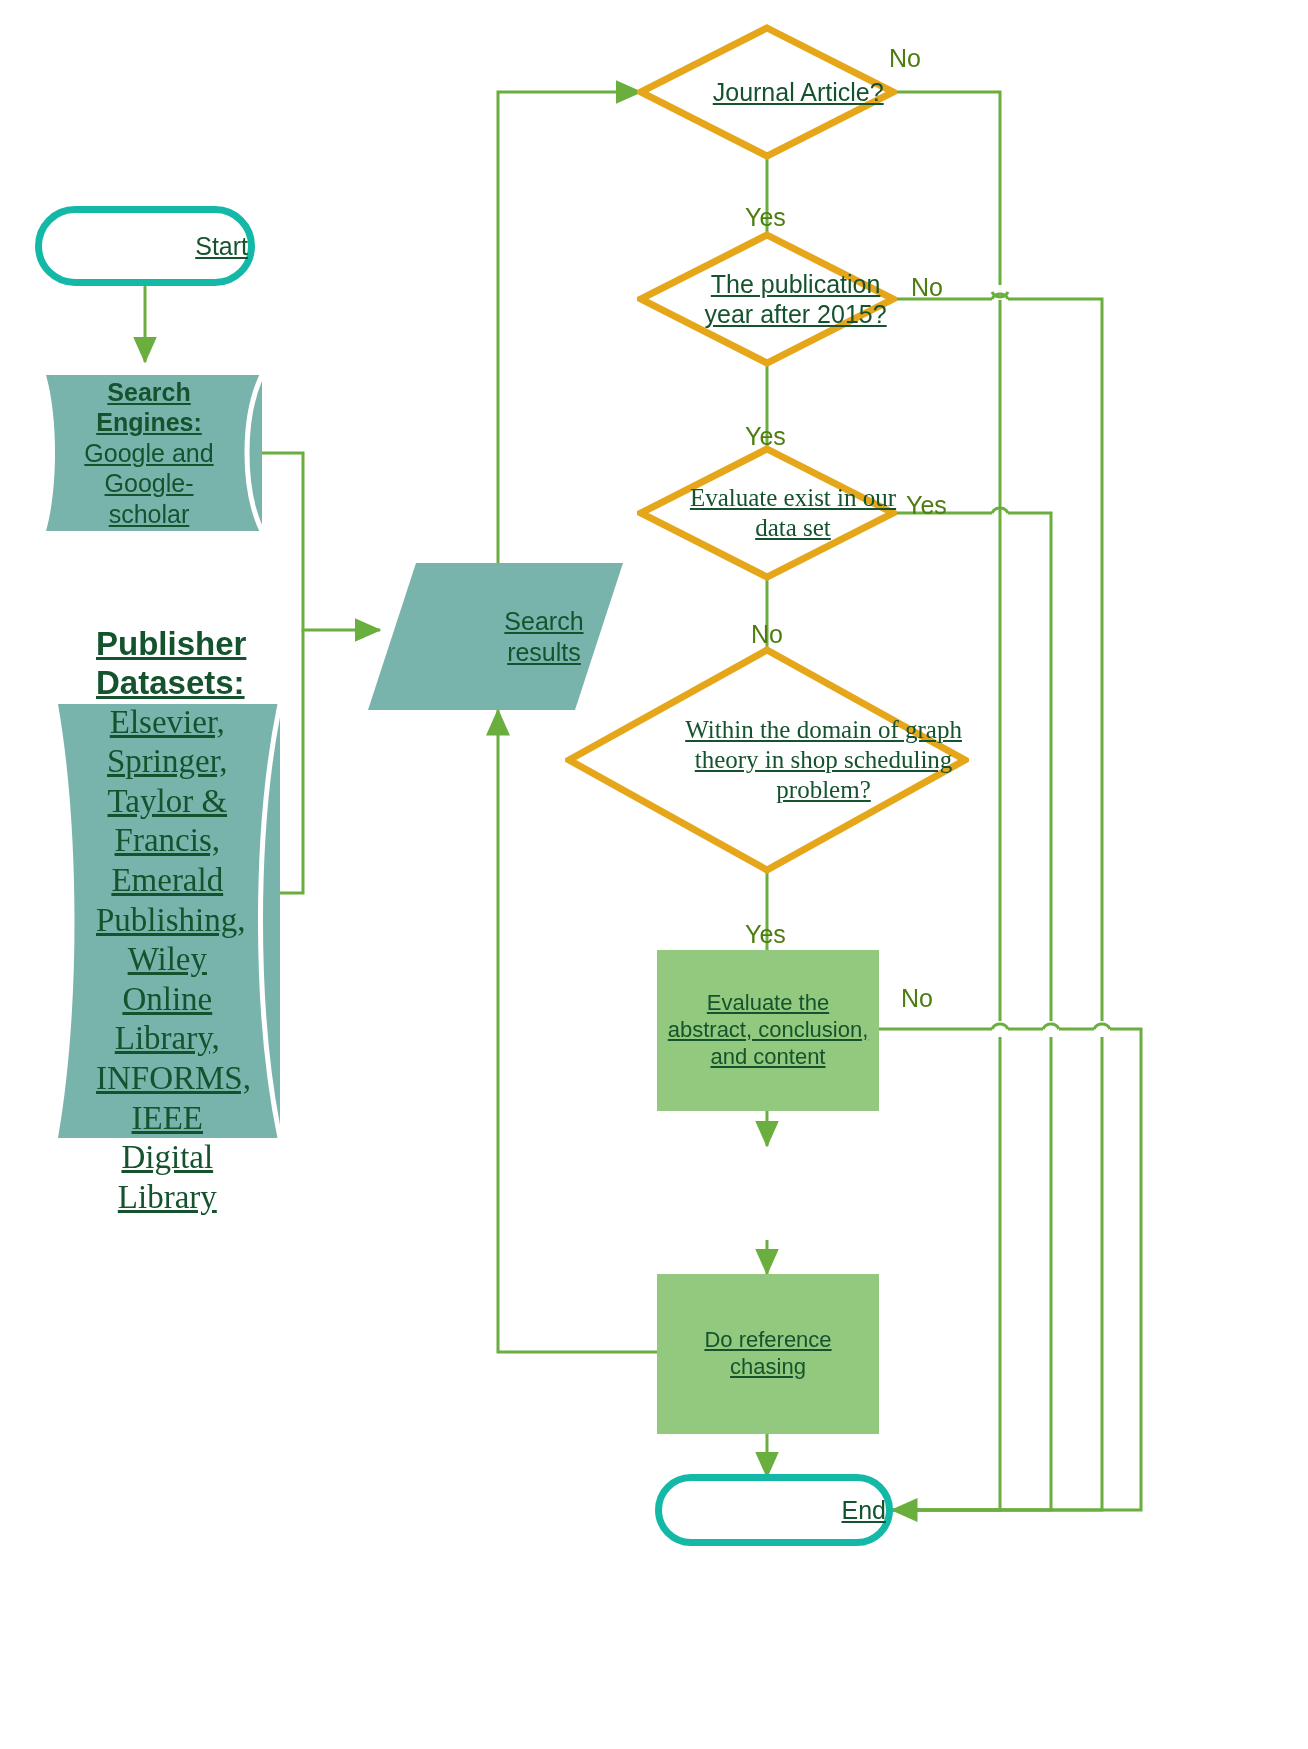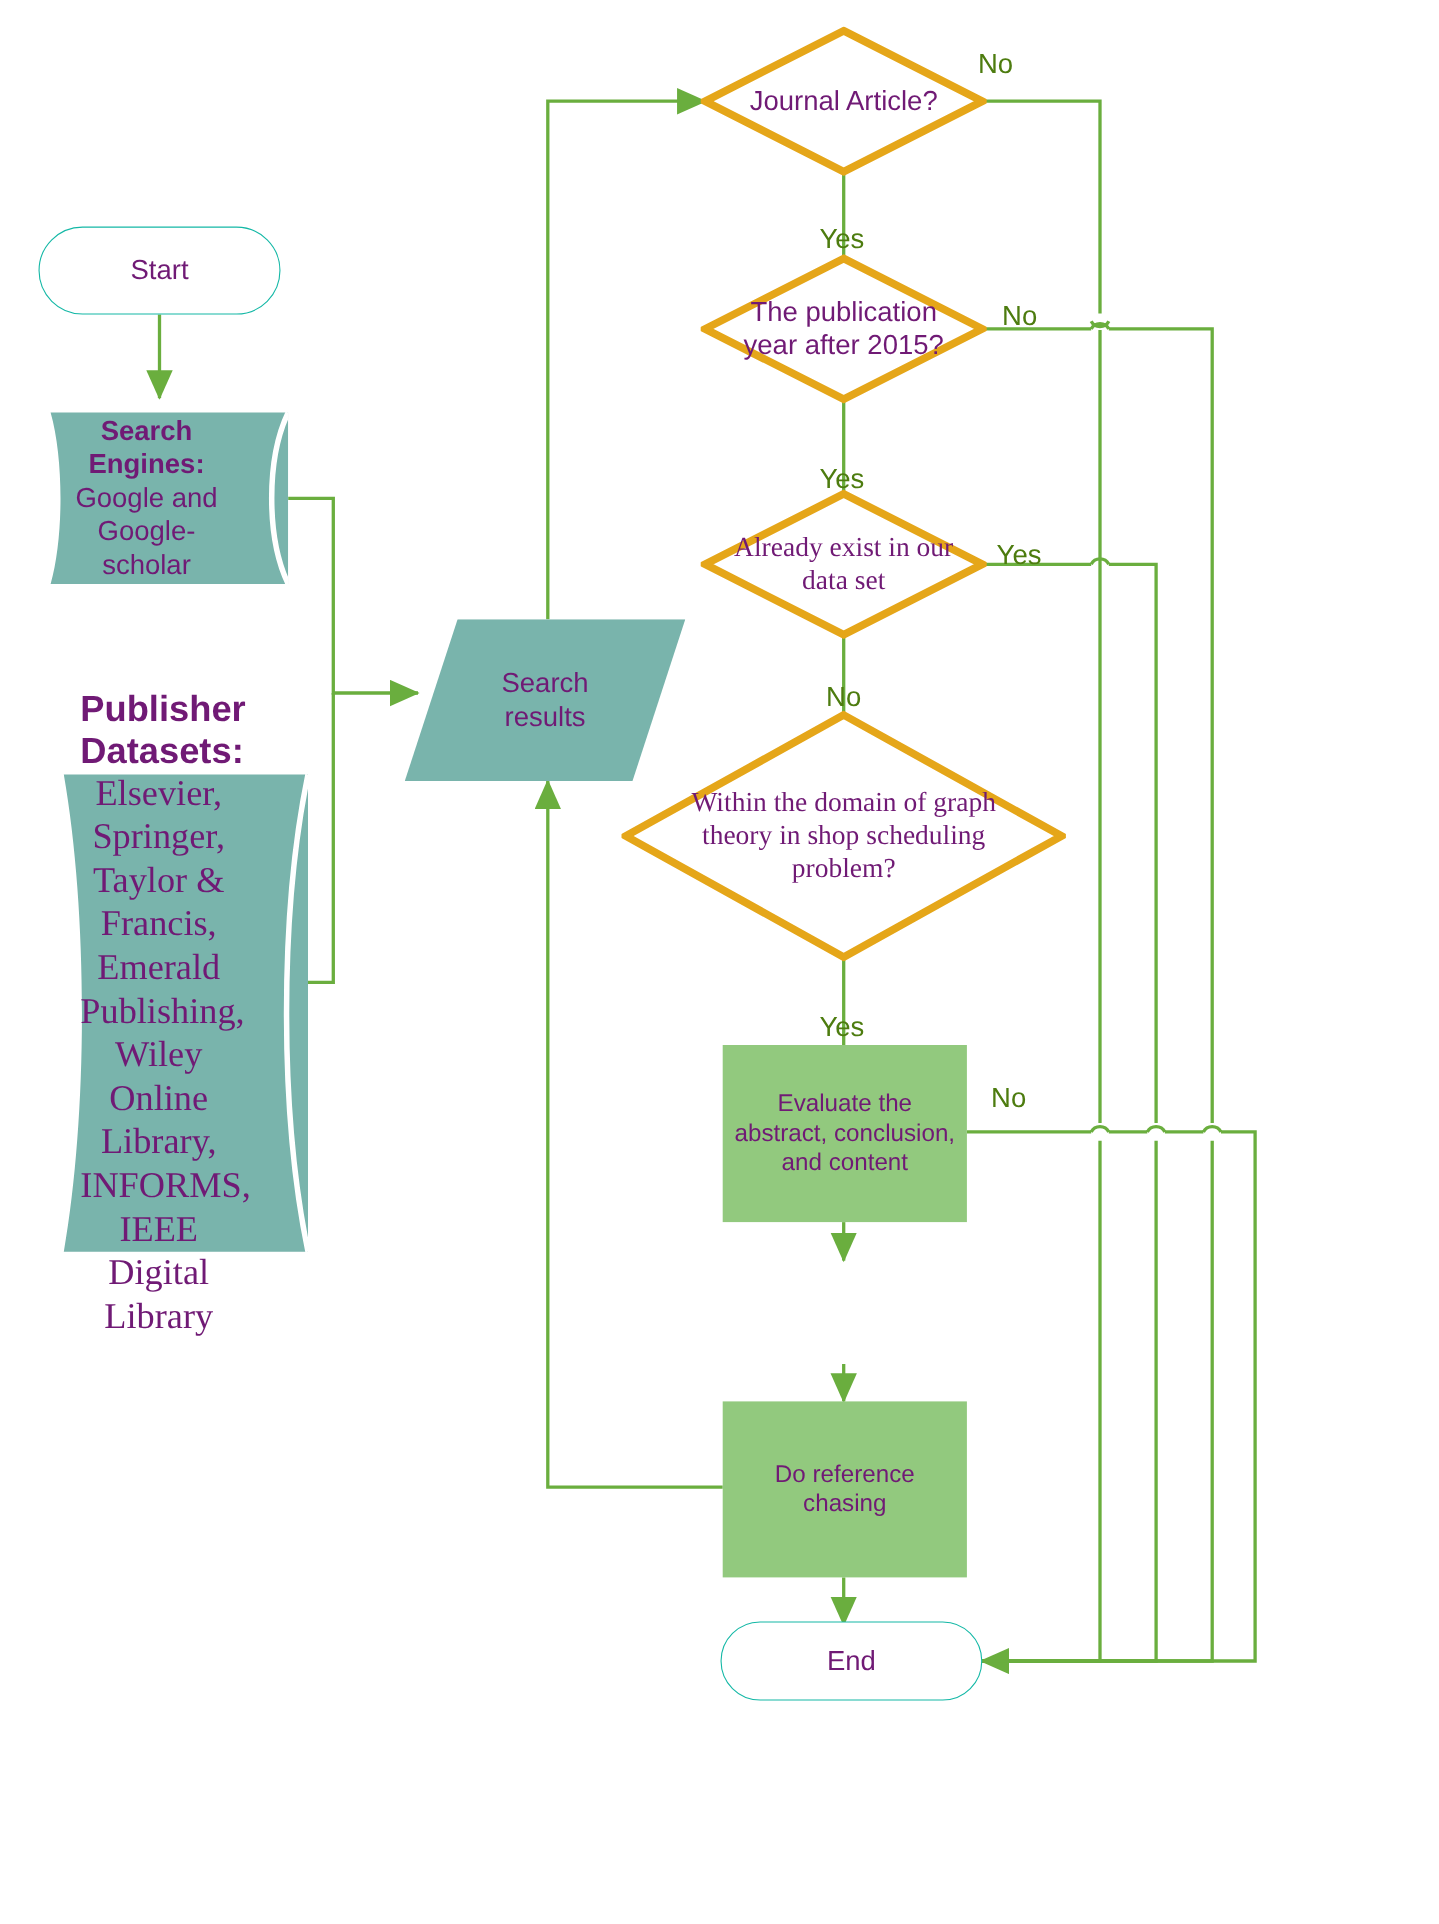--- a/index.html
+++ b/index.html
@@ -21,26 +21,27 @@
     top: 0;
     width: 1308px;
     height: 1749px;
     pointer-events: none;
   }
   .node {
     position: absolute;
     box-sizing: border-box;
     display: flex;
     align-items: center;
-    justify-content: center;
+    justify-content: flex-end;
     text-align: center;
-    color: #701a75;
+    color: #14532d;
+    text-decoration: underline;
   }
   .terminator {
-    border: 1px solid #14b8a6;
+    border: 7px solid #14b8a6;
     background: #ffffff;
     border-radius: 999px;
     font-size: 25px;
     font-family: "Liberation Sans", sans-serif;
   }
   .process {
     background: #92C97E;
     font-size: 22px;
     line-height: 1.22;
     font-family: "Liberation Sans", sans-serif;
@@ -217,21 +218,21 @@
     <svg class="diamond-svg" viewBox="0 0 260 136" preserveAspectRatio="none" xmlns="http://www.w3.org/2000/svg">
       <path d="M130,4 L256,68 L130,132 L4,68 Z" fill="#ffffff" stroke="#E5A619" stroke-width="7"></path>
     </svg>
     <span class="dia-label sans" style="width:78%;">The publication year after 2015?</span>
   </div>
 
   <div class="node diamond" style="left:637px; top:445px; width:260px; height:136px;">
     <svg class="diamond-svg" viewBox="0 0 260 136" preserveAspectRatio="none" xmlns="http://www.w3.org/2000/svg">
       <path d="M130,4 L256,68 L130,132 L4,68 Z" fill="#ffffff" stroke="#E5A619" stroke-width="7"></path>
     </svg>
-    <span class="dia-label serif" style="width:80%;">Already exist in our data set</span>
+    <span class="dia-label serif" style="width:80%;">Evaluate exist in our data set</span>
   </div>
 
   <div class="node diamond" style="left:565px; top:646px; width:404px; height:228px;">
     <svg class="diamond-svg" viewBox="0 0 404 228" preserveAspectRatio="none" xmlns="http://www.w3.org/2000/svg">
       <path d="M202,4 L400,114 L202,224 L4,114 Z" fill="#ffffff" stroke="#E5A619" stroke-width="7"></path>
     </svg>
     <span class="dia-label serif" style="width:72%;">Within the domain of graph theory in shop scheduling problem?</span>
   </div>
 
   <div class="node process" style="left:657px; top:950px; width:222px; height:161px; padding:0 8px;">

